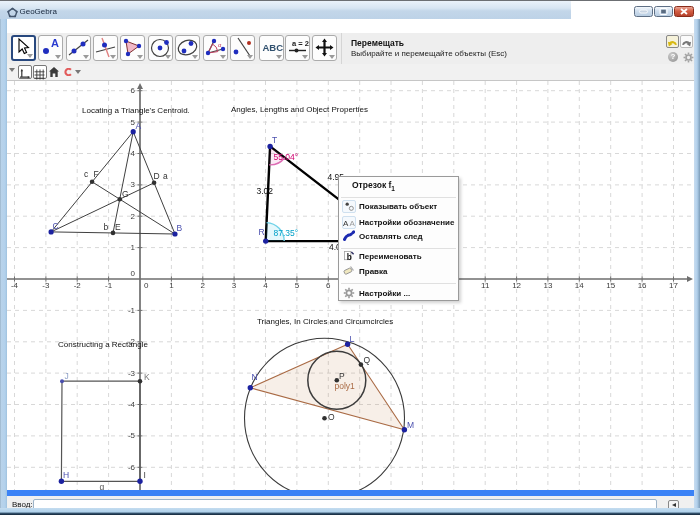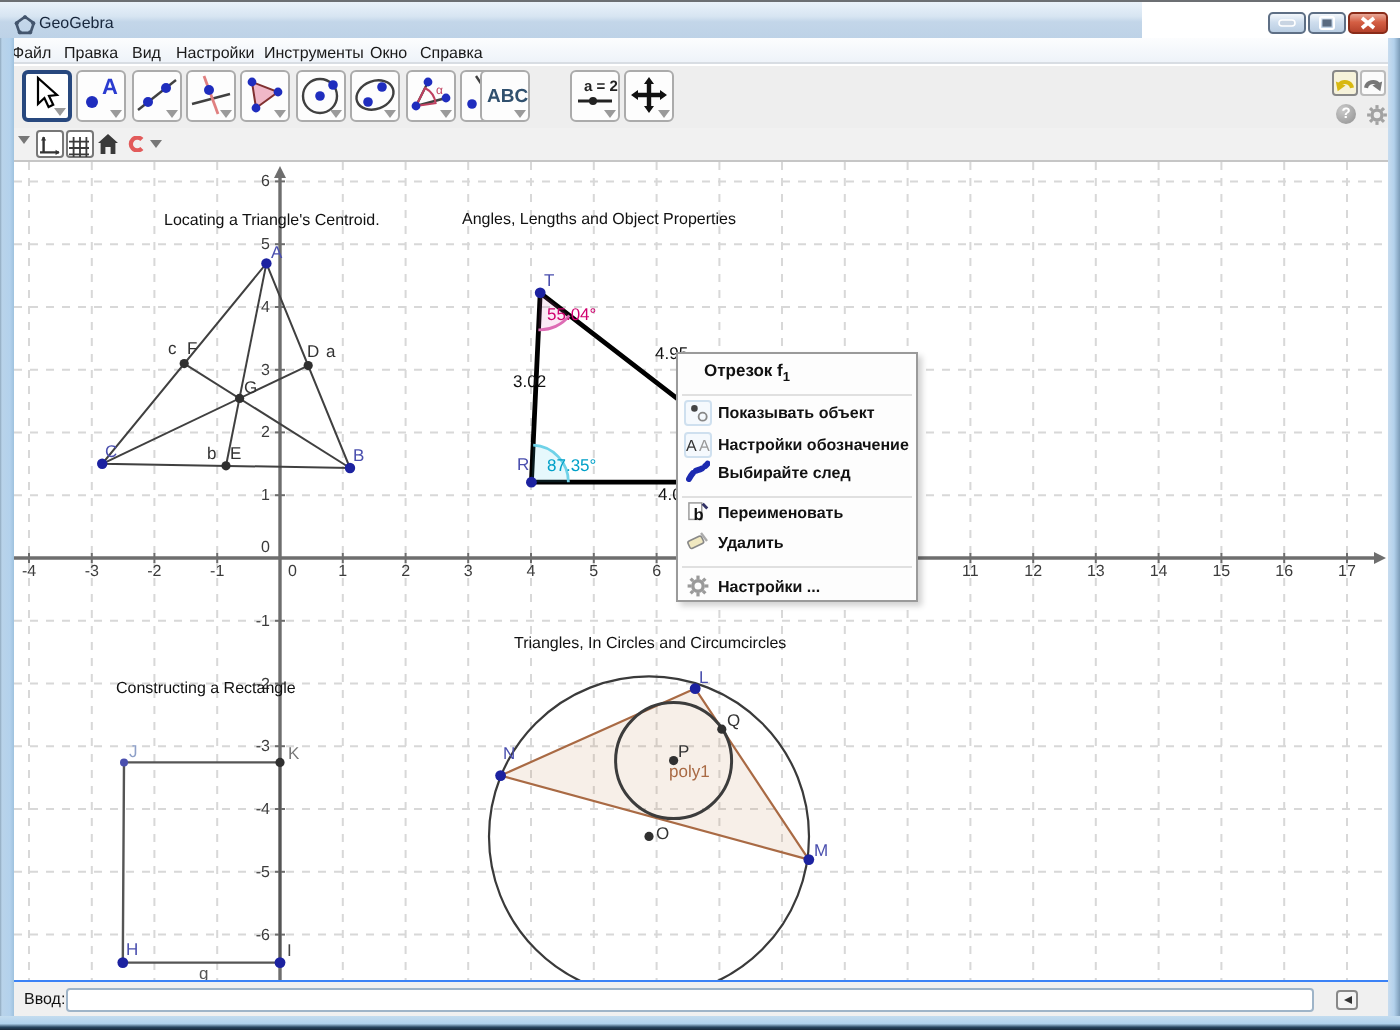--- a/index.html
+++ b/index.html
@@ -42,21 +42,21 @@
 #stylebar { position:absolute; left:7px; top:64px; width:687px; height:17px; background:#f1f1f1; border-bottom:1px solid #c6c6c6; z-index:6; }
 #cmenu { position:absolute; left:338px; top:176px; width:121px; height:125px; background:#fdfdfd;
   border:1px solid #9a9a9a; box-shadow:2px 2px 3px rgba(0,0,0,0.18); font-size:8px; color:#111; z-index:5; }
 .cm-title { position:absolute; left:13px; top:3px; font-weight:bold; font-size:8.5px; }
 .cm-title sub { font-size:6.5px; }
 .cm-sep { position:absolute; left:2px; right:2px; height:1px; background:#e0e0e0; }
 .cm-item { position:absolute; left:0; height:14px; line-height:14px; white-space:nowrap; }
 .cm-txt { position:absolute; left:20px; top:0;font-weight:bold; }
 .cm-ic { position:absolute; left:3px; top:0.5px; width:14px; height:13px; text-align:center; }
 .icbox { border:1px solid #cfe0ef; background:#f5f9fd; border-radius:2px; }
-#inputbar { position:absolute; left:7px; top:490px; width:687px; height:18px; background:#f0f0f0; border-top:1px solid #3b82f6; z-index:6; }
+#inputbar { position:absolute; left:7px; top:490px; width:687px; height:18px; background:#f0f0f0; border-top:6px solid #3b82f6; z-index:6; }
 #inputlbl { position:absolute; left:5px; top:4px; font-size:8px; color:#111; }
 #inputfield { position:absolute; left:26px; top:3px; width:624px; height:12px; background:#fff; border:1px solid #9eb4c8; border-radius:2px; }
 #inputbtn { position:absolute; left:661px; top:4px; width:11px; height:10px; background:#f4f4f4; border:1px solid #888; border-radius:2px; }
 #inputbtn:after { content:''; position:absolute; left:2.5px; top:2px; width:0; height:0;
   border-top:2.5px solid transparent; border-bottom:2.5px solid transparent; border-right:4px solid #333; }
 </style></head>
 <body>
 
 <div id="win">
   <svg width="687" height="409" viewBox="0 0 687 409" style="position:absolute;left:7px;top:81px;background:#fff">
@@ -269,29 +269,20 @@
           <rect x="5" y="1.5" width="7" height="6" rx="1" fill="none" stroke="#fff" stroke-width="1"></rect>
           <rect x="6.2" y="2.7" width="4.6" height="3.6" fill="#5a6b80"></rect>
         </svg>
       </div>
     <div class="wbtn" id="b-close">
         <svg width="18" height="9" viewBox="0 0 18 9">
           <path d="M6 2 L12 7 M12 2 L6 7" stroke="#fff" stroke-width="1.8"></path>
         </svg>
       </div>
   </div>
-  <div id="menubar">
-    <span style="left:5px">Файл</span>
-    <span style="left:31px">Правка</span>
-    <span style="left:65px">Вид</span>
-    <span style="left:87px">Настройки</span>
-    <span style="left:131px">Инструменты</span>
-    <span style="left:184px">Окно</span>
-    <span style="left:209px">Справка</span>
-  </div>
   <div id="toolrow">
     <div class="tbtn sel" style="left:4.0px">
         <svg width="25" height="25" viewBox="0 0 25 25">
           <path d="M8 4 L8 17 L11.2 14 L13.3 18.5 L15.6 17.4 L13.5 13 L17.5 12.5 Z" fill="#fff" stroke="#000" stroke-width="1.1"></path>
         </svg>
         <span class="dd"></span>
       </div>
       <div class="tbtn" style="left:31.4px">
         <svg width="25" height="25" viewBox="0 0 25 25">
           <circle cx="8" cy="16" r="3" fill="#1f2dbe"></circle>
@@ -352,40 +343,44 @@
         <span class="dd"></span>
       </div>
       <div class="tbtn" style="left:222.8px">
         <svg width="25" height="25" viewBox="0 0 25 25">
           <line x1="8" y1="3" x2="20" y2="21" stroke="#404040" stroke-width="1.2"></line>
           <circle cx="6" cy="17" r="2.4" fill="#1f2dbe"></circle>
           <circle cx="19" cy="8" r="2" fill="#b03020"></circle>
         </svg>
         <span class="dd"></span>
       </div>
-      <div class="tbtn" style="left:233px">
+      <div class="tbtn" style="left:252px">
         <svg width="25" height="25" viewBox="0 0 25 25">
           <text x="3.5" y="16" font-family="Liberation Sans, sans-serif" font-size="9.5px" font-weight="bold" fill="#30506e">ABC</text>
         </svg>
         <span class="dd"></span>
       </div>
       <div class="tbtn" style="left:277.5px">
         <svg width="25" height="25" viewBox="0 0 25 25">
           <text x="7" y="10.5" font-family="Liberation Sans, sans-serif" font-size="7.5px" font-weight="bold" fill="#222">a = 2</text>
           <line x1="4" y1="15.5" x2="21" y2="15.5" stroke="#222" stroke-width="1.4"></line>
           <circle cx="11.5" cy="15.5" r="2" fill="#222"></circle>
         </svg>
         <span class="dd"></span>
       </div>
       <div class="tbtn" style="left:304.9px">
         <svg width="25" height="25" viewBox="0 0 25 25">
           <path d="M12.5 3.5 L15 7 L13.6 7 L13.6 11.4 L18 11.4 L18 10 L21.5 12.5 L18 15 L18 13.6 L13.6 13.6 L13.6 18 L15 18 L12.5 21.5 L10 18 L11.4 18 L11.4 13.6 L7 13.6 L7 15 L3.5 12.5 L7 10 L7 11.4 L11.4 11.4 L11.4 7 L10 7 Z" fill="#111"></path>
         </svg>
         <span class="dd"></span>
       </div>
+    <div id="helppanel">
+      <span id="helptitle">Перемещать</span>
+      <span id="helpsub">Выбирайте и перемещайте объекты (Esc)</span>
+    </div>
     <div id="undo"><svg width="11" height="11" viewBox="0 0 12 12">
           <path d="M9.8 6.5 C 9.3 3.2, 5 2.2, 2.8 4.8" fill="none" stroke="#d8b810" stroke-width="2.2"></path>
           <path d="M1 3 L2 8.3 L6.3 5.2 Z" fill="#d8b810"></path>
         </svg></div>
     <div id="redo"><svg width="11" height="11" viewBox="0 0 12 12">
           <path d="M2.2 6.5 C 2.7 3.2, 7 2.2, 9.2 4.8" fill="none" stroke="#777" stroke-width="2.2"></path>
           <path d="M11 3 L10 8.3 L5.7 5.2 Z" fill="#777"></path>
         </svg></div>
     <div id="helpbtn">?</div>
     <svg style="position:absolute;left:676px;top:18.5px" width="11" height="11" viewBox="0 0 12 12">
@@ -441,36 +436,36 @@
         <span class="cm-ic icbox"><svg width="12" height="10" viewBox="0 0 12 10">
             <text x="0" y="8.5" font-family="Liberation Sans, sans-serif" font-size="8px" fill="#333">A</text>
             <text x="6.5" y="8.5" font-family="Liberation Sans, sans-serif" font-size="8px" fill="#999">A</text>
           </svg></span>
         <span class="cm-txt">Настройки обозначение</span>
       </div>
       <div class="cm-item" style="top:52.7px">
         <span class="cm-ic"><svg width="12" height="11" viewBox="0 0 12 11">
             <path d="M1.5 9.5 Q3.5 5.5 6 5 T10.8 1.8" fill="none" stroke="#1c2ab0" stroke-width="3" stroke-linecap="round" stroke-dasharray="3.4,2"></path>
           </svg></span>
-        <span class="cm-txt">Выбирайте след</span>
+        <span class="cm-txt">Оставлять след</span>
       </div>
       <div class="cm-item" style="top:73.3px">
         <span class="cm-ic"><svg width="11" height="11" viewBox="0 0 12 12">
             <rect x="0.5" y="0.5" width="7" height="9" fill="#fff" stroke="#999" stroke-width="0.8"></rect>
             <text x="3" y="10" font-family="Liberation Sans, sans-serif" font-size="9px" font-weight="bold" fill="#111">b</text>
             <path d="M8 1 L10.5 3.5" stroke="#336" stroke-width="1.6"></path>
           </svg></span>
         <span class="cm-txt">Переименовать</span>
       </div>
       <div class="cm-item" style="top:87.8px">
         <span class="cm-ic"><svg width="12" height="11" viewBox="0 0 12 11">
             <rect x="1" y="4.5" width="7.5" height="4" rx="1" transform="rotate(-25 4 6)" fill="#f0e8c0" stroke="#888" stroke-width="0.8"></rect>
             <path d="M7.5 1.5 L10.5 5.5" stroke="#aaa" stroke-width="1.2"></path>
           </svg></span>
-        <span class="cm-txt">Удалить</span>
+        <span class="cm-txt">Правка</span>
       </div>
       <div class="cm-item" style="top:109.5px">
         <span class="cm-ic"><svg width="12" height="12" viewBox="0 0 12 12">
             <g stroke="#9a9a9a">
               <circle cx="6" cy="6" r="2.6" fill="none" stroke-width="1.7"></circle>
               <g stroke-width="1.6">
                 <line x1="6" y1="0.8" x2="6" y2="2.7"></line>
                 <line x1="6" y1="9.3" x2="6" y2="11.2"></line>
                 <line x1="0.8" y1="6" x2="2.7" y2="6"></line>
                 <line x1="9.3" y1="6" x2="11.2" y2="6"></line>

